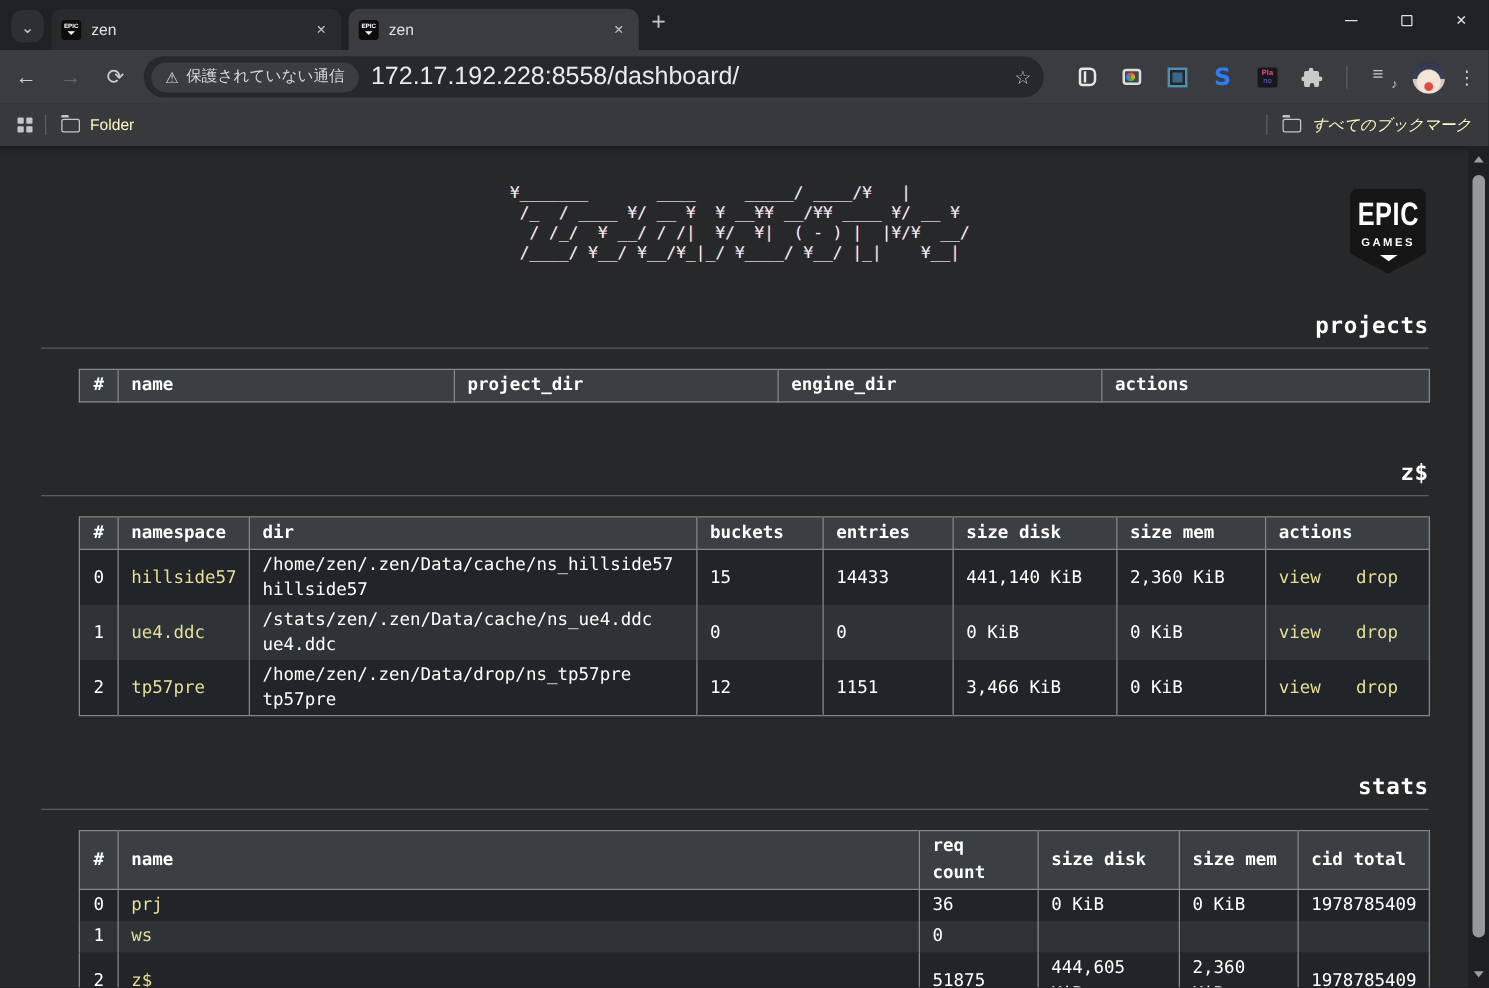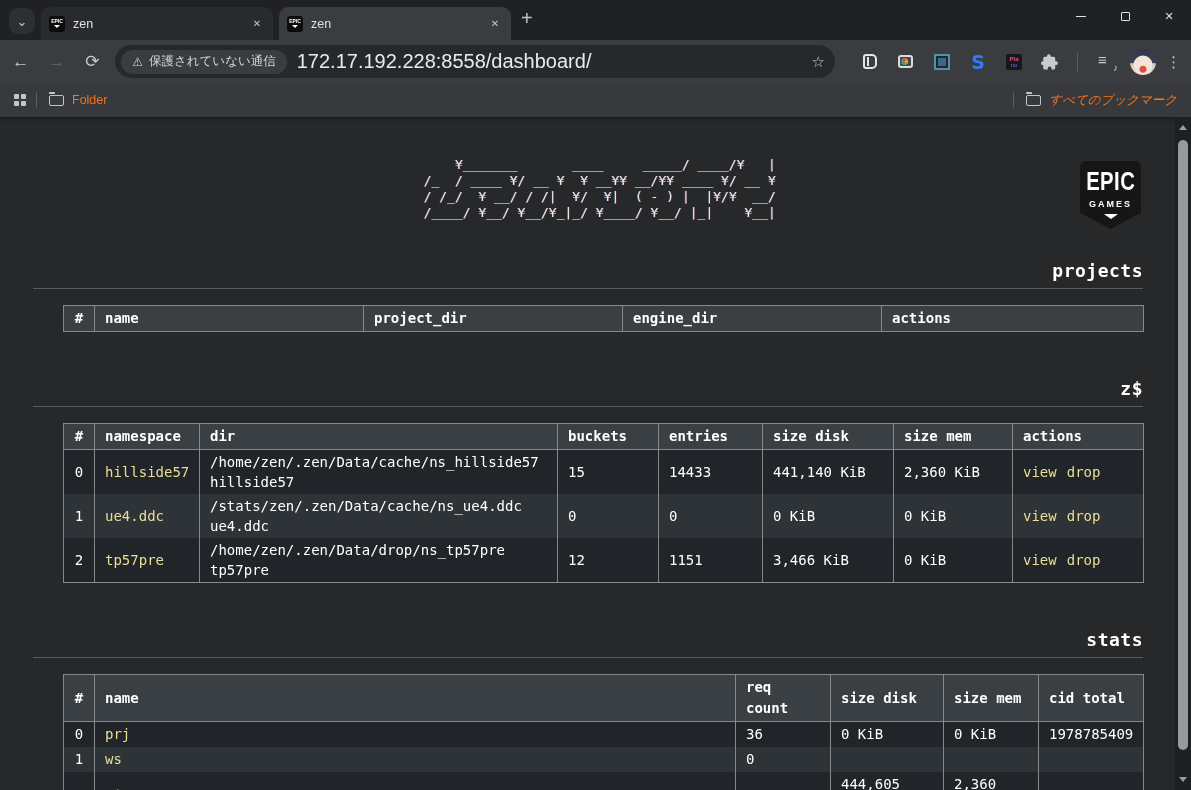--- a/index.html
+++ b/index.html
@@ -69,35 +69,35 @@
                 radial-gradient(circle at 50% 62%, #f2e4d8 0 9px, transparent 10px),
                 linear-gradient(180deg, #31364a 0%, #3c4258 55%, #cfc4bb 56%, #e9dccf 100%);
     cursor: pointer; }
   .kebab { color: #c7cacd; font-size: 15px; letter-spacing: 0; margin: 0 10px 0 8px; cursor: pointer; }
 
   
   .bookmarks { height: 34px; background: #37393d; display: flex; align-items: center; }
   .apps-grid { display: grid; grid-template-columns: 5px 5px; grid-gap: 2px; margin: 0 10px 0 14px; cursor: pointer; }
   .apps-grid i { width: 5px; height: 5px; background: #c3c6c8; border-radius: 1px; }
   .bm-divider { width: 1px; height: 16px; background: #5a5d61; margin-right: 12px; }
-  .bm-item { display: flex; align-items: center; color: #f97316; font-size: 12.5px; cursor: pointer; }
+  .bm-item { display: flex; align-items: center; color: #fef9c3; font-size: 12.5px; cursor: pointer; }
   .folder-ico { width: 15px; height: 11px; border: 1.6px solid #c3c6c8; border-radius: 2px; position: relative; margin-right: 8px; }
   .folder-ico::before { content: ""; position: absolute; top: -4px; left: -1px; width: 6px; height: 2px;
     background: #c3c6c8; border-radius: 1px 1px 0 0; }
   .bm-spacer { flex: 1; }
   .bm-right { display: flex; align-items: center; margin-right: 14px; font-style: italic; }
 
   
   .page { position: absolute; top: 117px; left: 0; width: 1175px; height: 673px;
     background: #272829; color: #fff; overflow: hidden;
     font-family: "DejaVu Sans Mono", monospace; padding: 27px 32px 0 33px;
     box-shadow: inset 0 6px 5px -5px rgba(0,0,0,0.5); }
   .logo-row { position: relative; height: 70px; }
-  .ascii-logo { width: max-content; margin: 13px auto; font-size: 13px; line-height: 16px;
-    color: #ecedee; white-space: pre; text-shadow: 0.7px 0 rgba(255,60,60,0.35), -0.7px 0 rgba(80,160,255,0.35); text-align: right; }
+  .ascii-logo { width: max-content; margin: 3px auto; font-size: 13px; line-height: 16px;
+    color: #ecedee; white-space: pre; text-shadow: 0.7px 0 rgba(255,60,60,0.35), -0.7px 0 rgba(80,160,255,0.35); }
   .epic-badge { position: absolute; top: 4px; right: 2px; width: 61px; height: 68px; background: #161616;
     clip-path: polygon(6% 0, 94% 0, 100% 6%, 100% 76%, 50% 100%, 0 76%, 0 6%);
     display: flex; flex-direction: column; align-items: center; }
   .epic-badge .l1 { color: #fff; font-family: "Liberation Sans", sans-serif; font-weight: bold;
     font-size: 22px; letter-spacing: 0.5px; transform: scale(0.92, 1.18); margin-top: 8px; }
   .epic-badge .l2 { color: #fff; font-family: "Liberation Sans", sans-serif; font-weight: bold;
     font-size: 9px; letter-spacing: 2px; margin-top: 4px; }
   .epic-badge .chev { width: 0; height: 0; border-left: 7px solid transparent; border-right: 7px solid transparent;
     border-top: 5px solid #fff; margin-top: 5px; }
 
@@ -109,21 +109,21 @@
   table { border-collapse: collapse; margin: 16px 0 0 30px; width: 1080px; table-layout: fixed;
     font-family: "DejaVu Sans Mono", monospace; font-size: 14px; color: #fff;
     border: 1px solid #85888b; }
   th, td { border-left: 1px solid #85888b; border-right: 1px solid #85888b;
     padding: 2px 10px; text-align: left; vertical-align: middle; line-height: 21px; }
   thead th { background: #3a3f44; font-weight: bold; border-bottom: 1px solid #85888b; }
   tbody tr.dark { background: #212529; }
   tbody tr.light { background: #2e3338; }
   td.idx, th.idx { text-align: center; padding: 2px 4px; }
   .ns-link, .action-link, .name-link { color: #e8df97; text-decoration: none; cursor: pointer; }
-  .action-link + .action-link { margin-left: 10px; }
+  .action-link + .action-link { margin-left: 28px; }
   .dir-cell div { line-height: 20px; }
 
   
   .scrollbar { position: absolute; top: 117px; right: 0; width: 16px; height: 673px; background: #1e1f21; }
   .sb-arrow-up { position: absolute; top: 8px; left: 4px; width: 0; height: 0;
     border-left: 4px solid transparent; border-right: 4px solid transparent; border-bottom: 5px solid #9a9da0; }
   .sb-thumb { position: absolute; top: 23px; left: 3px; width: 10px; height: 610px; border-radius: 5px; background: #97999c; }
   .sb-arrow-down { position: absolute; bottom: 8px; left: 4px; width: 0; height: 0;
     border-left: 4px solid transparent; border-right: 4px solid transparent; border-top: 5px solid #9a9da0; }
 </style>

